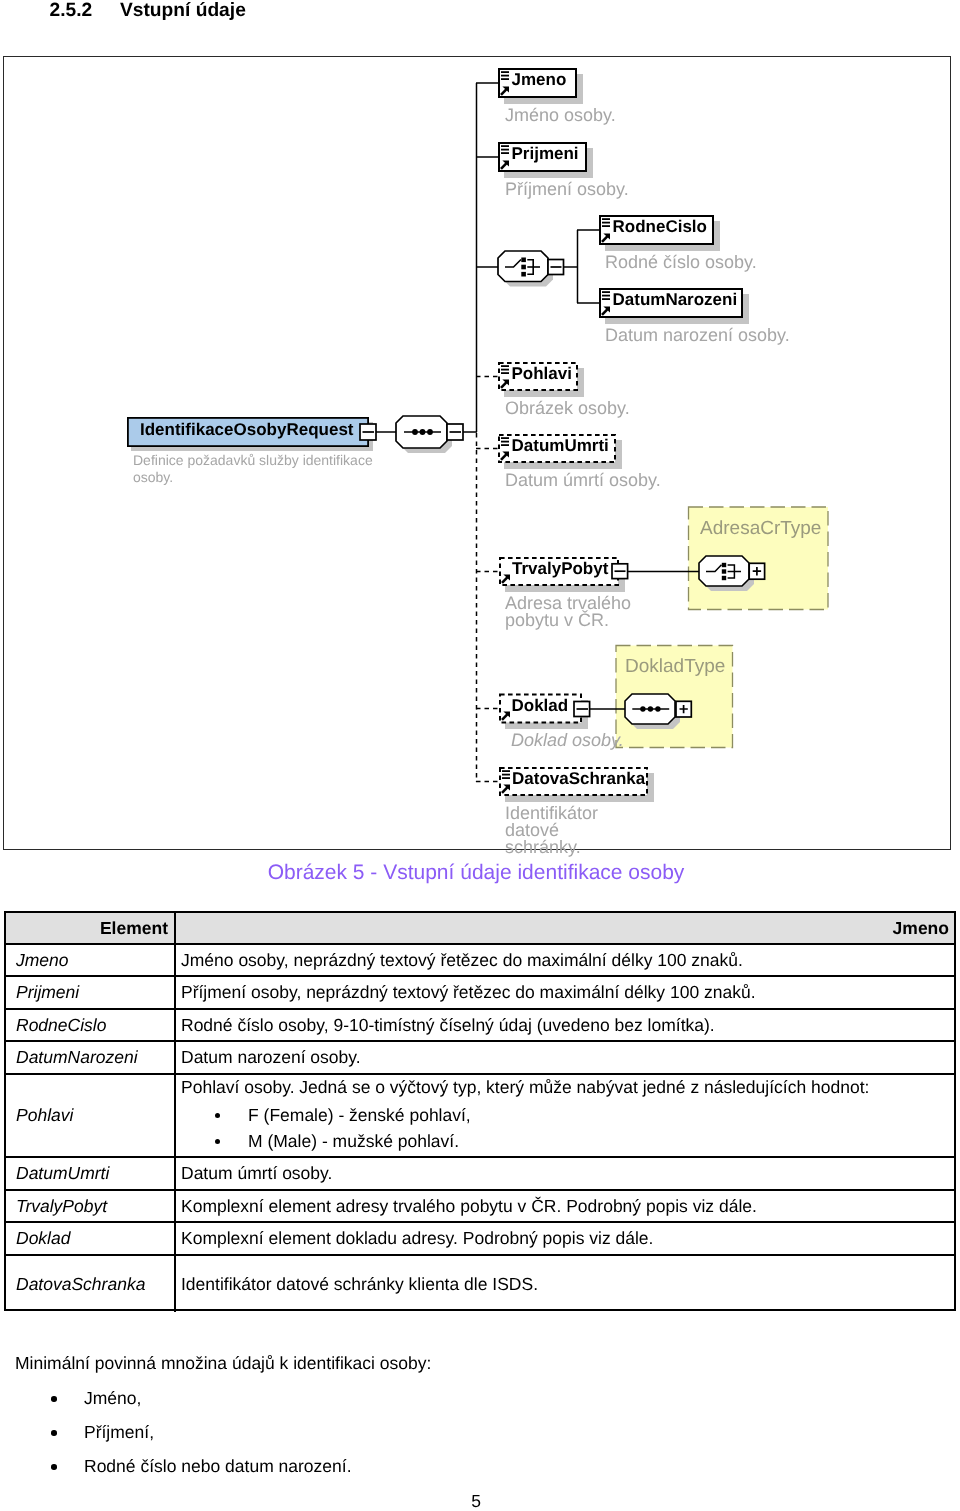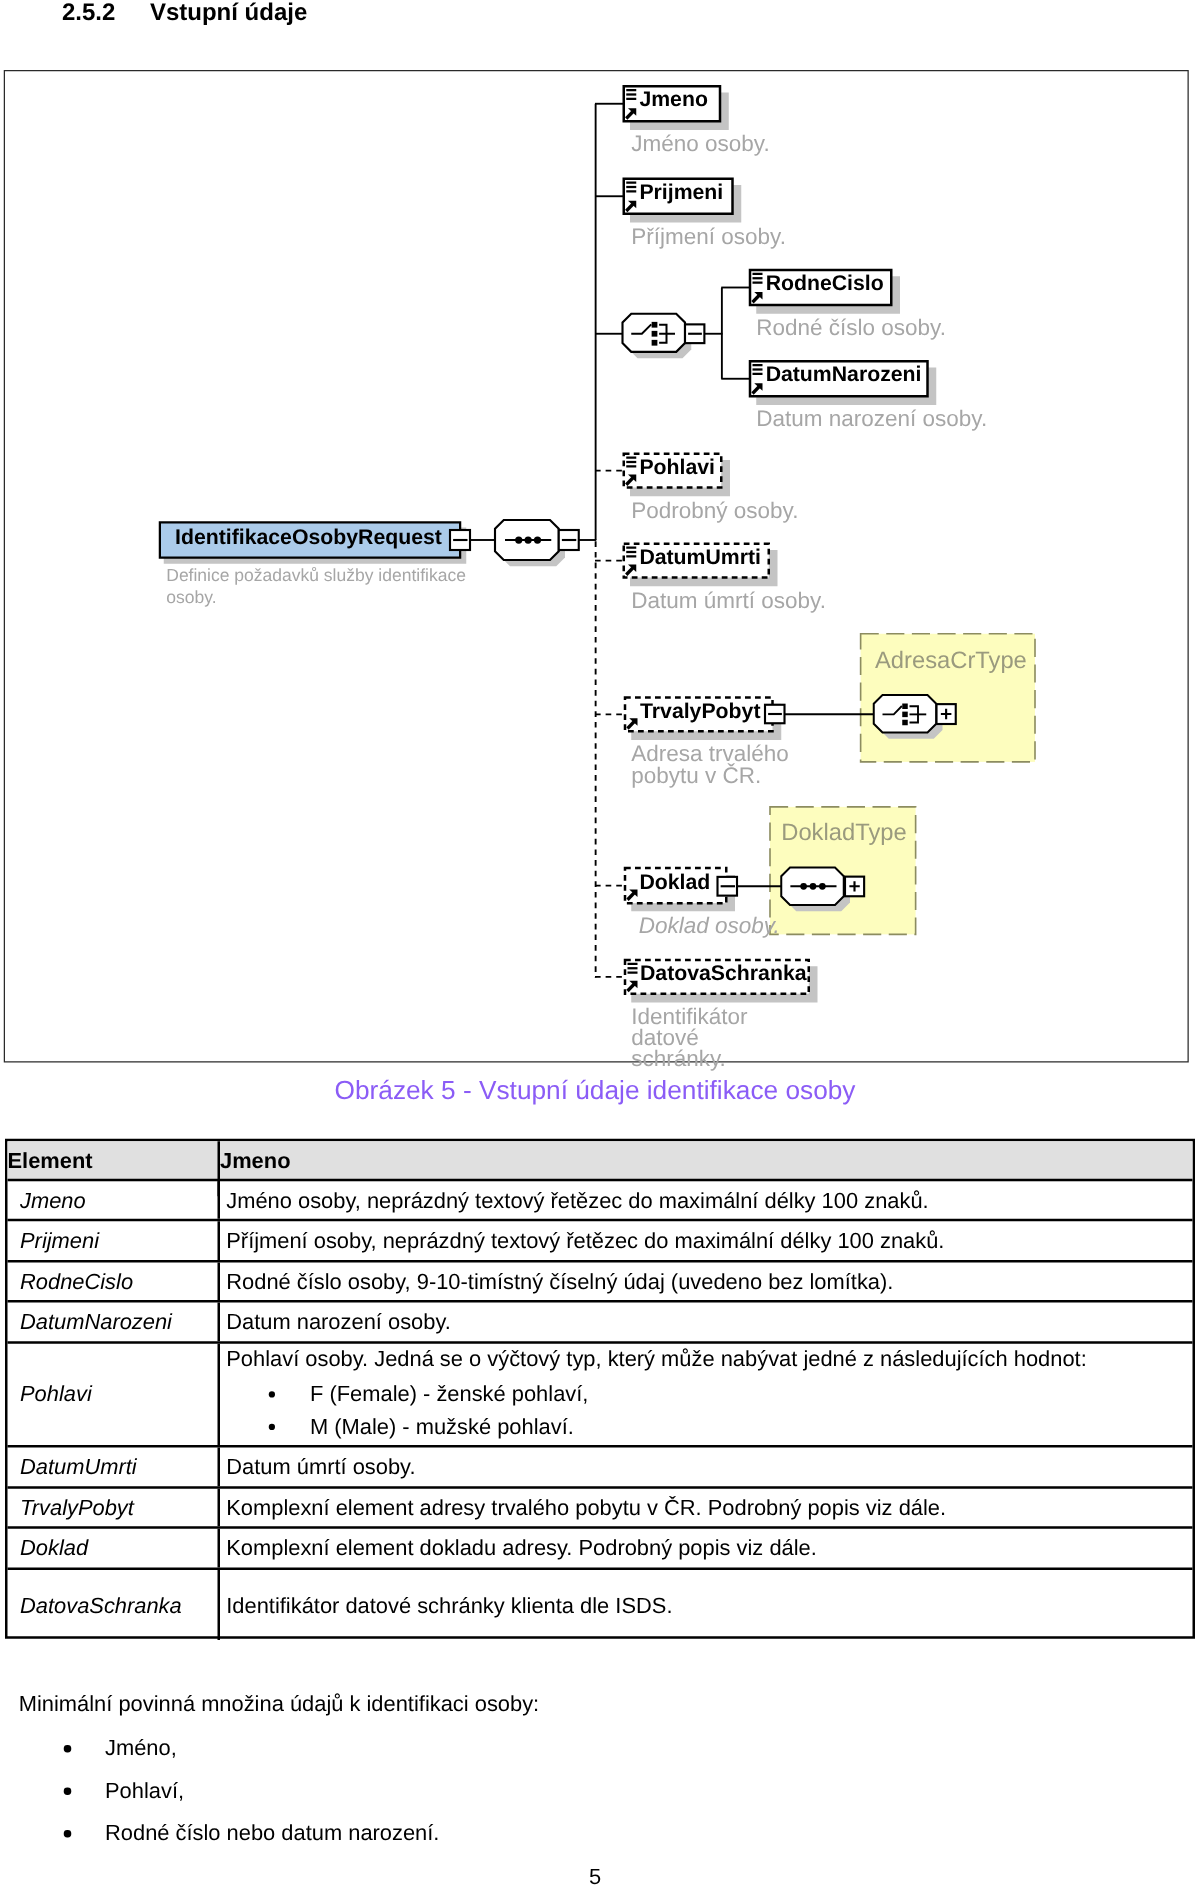--- a/index.html
+++ b/index.html
@@ -12,21 +12,21 @@
   .diagram-frame{position:absolute;left:3px;top:56px;width:948px;height:794px;border:1px solid #2a2a2a;box-sizing:border-box;background:#fff;}
   .diag-svg{position:absolute;left:0;top:0;width:960px;height:860px;}
   .el-label{position:absolute;font-family:"Liberation Sans",sans-serif;font-weight:bold;color:#000;white-space:nowrap;}
   .el-anno{position:absolute;font-family:"Liberation Sans",sans-serif;color:#a6a6a6;font-size:18px;line-height:17px;}
   .type-label{position:absolute;font-family:"Liberation Sans",sans-serif;color:#9a9a7e;font-size:19px;white-space:nowrap;}
   .root-label{position:absolute;left:140px;top:419.5px;font-family:"Liberation Sans",sans-serif;font-weight:bold;font-size:17px;color:#000;white-space:nowrap;}
 
   .fig-caption{position:absolute;left:0;top:861px;width:952px;text-align:center;font-size:21px;font-family:"Liberation Sans",sans-serif;color:#8b5cf6;}
   .spec-table{position:absolute;left:4px;top:911px;width:952px;height:400px;border:2px solid #000;box-sizing:border-box;}
   .tbl-header{position:absolute;left:0;top:0;width:100%;height:32px;background:#e0e0e0;border-bottom:2px solid #000;box-sizing:border-box;}
-  .th{position:absolute;top:0;height:44px;line-height:30px;font-size:17.5px;font-weight:bold;text-align:left;font-family:"Liberation Sans",sans-serif;}
+  .th{position:absolute;top:0;height:44px;line-height:30px;font-size:17.5px;font-weight:bold;text-align:right;font-family:"Liberation Sans",sans-serif;}
   .th-el{left:0;width:170px;border-right:2px solid #000;box-sizing:border-box;padding-right:6px;}
   .th-po{left:170px;width:773px;box-sizing:border-box;}
   .tr{position:absolute;left:0;width:100%;border-bottom:2px solid #000;box-sizing:border-box;}
   .tr:last-child{border-bottom:none;}
   .td{position:absolute;top:0;font-size:17.5px;font-family:"Liberation Sans",sans-serif;}
   .td-el{left:0;width:170px;padding-left:10px;font-style:italic;box-sizing:border-box;border-right:2px solid #000;height:100%;display:flex;align-items:center;}
   .td-po{left:170px;width:783px;padding-left:5px;box-sizing:border-box;height:100%;display:flex;flex-direction:column;justify-content:center;}
   .po-list{list-style:none;margin:4px 0 0 0;padding:0;}
   .po-list li{margin:0;padding-left:67px;position:relative;line-height:26px;}
   .po-list li::before{content:"";position:absolute;left:34px;top:11px;width:5px;height:5px;border-radius:50%;background:#000;}
@@ -252,21 +252,21 @@
 </div>
 <div class="el-label" style="left:511.5px;top:70.3px;font-size:17px;">Jmeno</div>
 <div class="el-anno" style="left:505px;top:107px;width:200px;">Jméno osoby.</div>
 <div class="el-label" style="left:511.5px;top:144.3px;font-size:17px;">Prijmeni</div>
 <div class="el-anno" style="left:505px;top:181px;width:200px;">Příjmení osoby.</div>
 <div class="el-label" style="left:612.5px;top:217.3px;font-size:17px;">RodneCislo</div>
 <div class="el-anno" style="left:605px;top:254px;width:220px;">Rodné číslo osoby.</div>
 <div class="el-label" style="left:612.5px;top:290.3px;font-size:17px;">DatumNarozeni</div>
 <div class="el-anno" style="left:605px;top:327px;width:250px;">Datum narození osoby.</div>
 <div class="el-label" style="left:511.5px;top:363.8px;font-size:17px;">Pohlavi</div>
-<div class="el-anno" style="left:505px;top:400px;width:200px;">Podrobný osoby.</div>
+<div class="el-anno" style="left:505px;top:400px;width:200px;">Obrázek osoby.</div>
 <div class="el-label" style="left:511.5px;top:435.8px;font-size:17px;">DatumUmrti</div>
 <div class="el-anno" style="left:505px;top:472px;width:200px;">Datum úmrtí osoby.</div>
 <div class="el-label" style="left:512px;top:558.5px;font-size:17px;">TrvalyPobyt</div>
 <div class="el-anno" style="left:505px;top:595px;width:155px;">Adresa trvalého pobytu v ČR.</div>
 <div class="el-label" style="left:511.5px;top:696.3px;font-size:17px;">Doklad</div>
 <div class="el-anno" style="left:511px;top:732px;width:200px;font-style:italic;">Doklad osoby.</div>
 <div class="el-label" style="left:512px;top:768.8px;font-size:17px;">DatovaSchranka</div>
 <div class="el-anno" style="left:505px;top:805px;width:130px;">Identifikátor datové schránky.</div>
 
   <div class="root-label">IdentifikaceOsobyRequest</div>
@@ -324,17 +324,17 @@
   <div class="td td-po">
     <div class="po-text">Identifikátor datové schránky klienta dle ISDS.</div>
   </div>
 </div>
 </div>
 
 <div class="footer-note">
   <div class="fn-intro">Minimální povinná množina údajů k identifikaci osoby:</div>
   <ul class="fn-list">
     <li>Jméno,</li>
-    <li>Pohlaví,</li>
+    <li>Příjmení,</li>
     <li>Rodné číslo nebo datum narození.</li>
   </ul>
 </div>
 <div class="page-num">5</div>
 
 </body></html>

